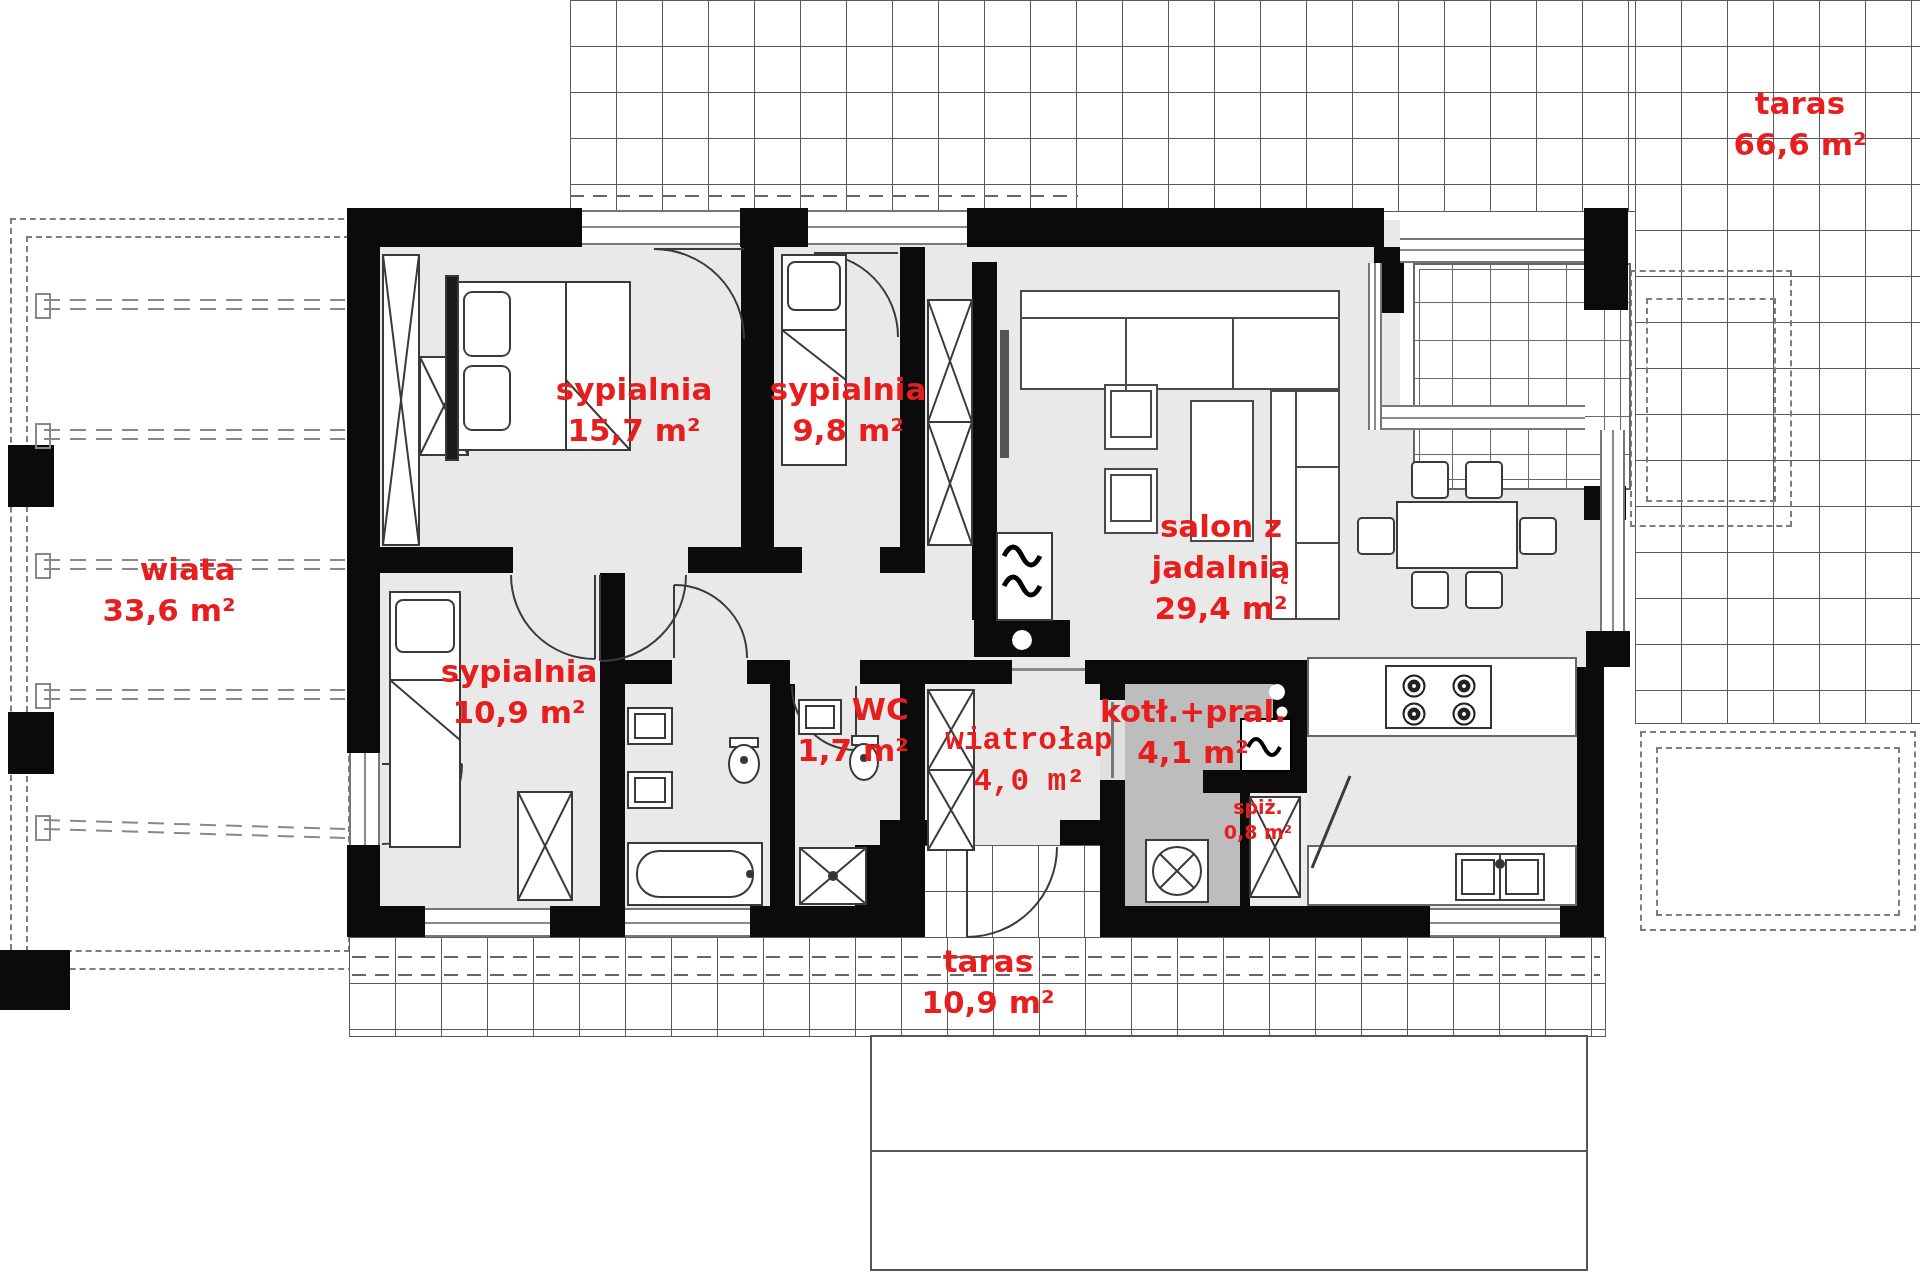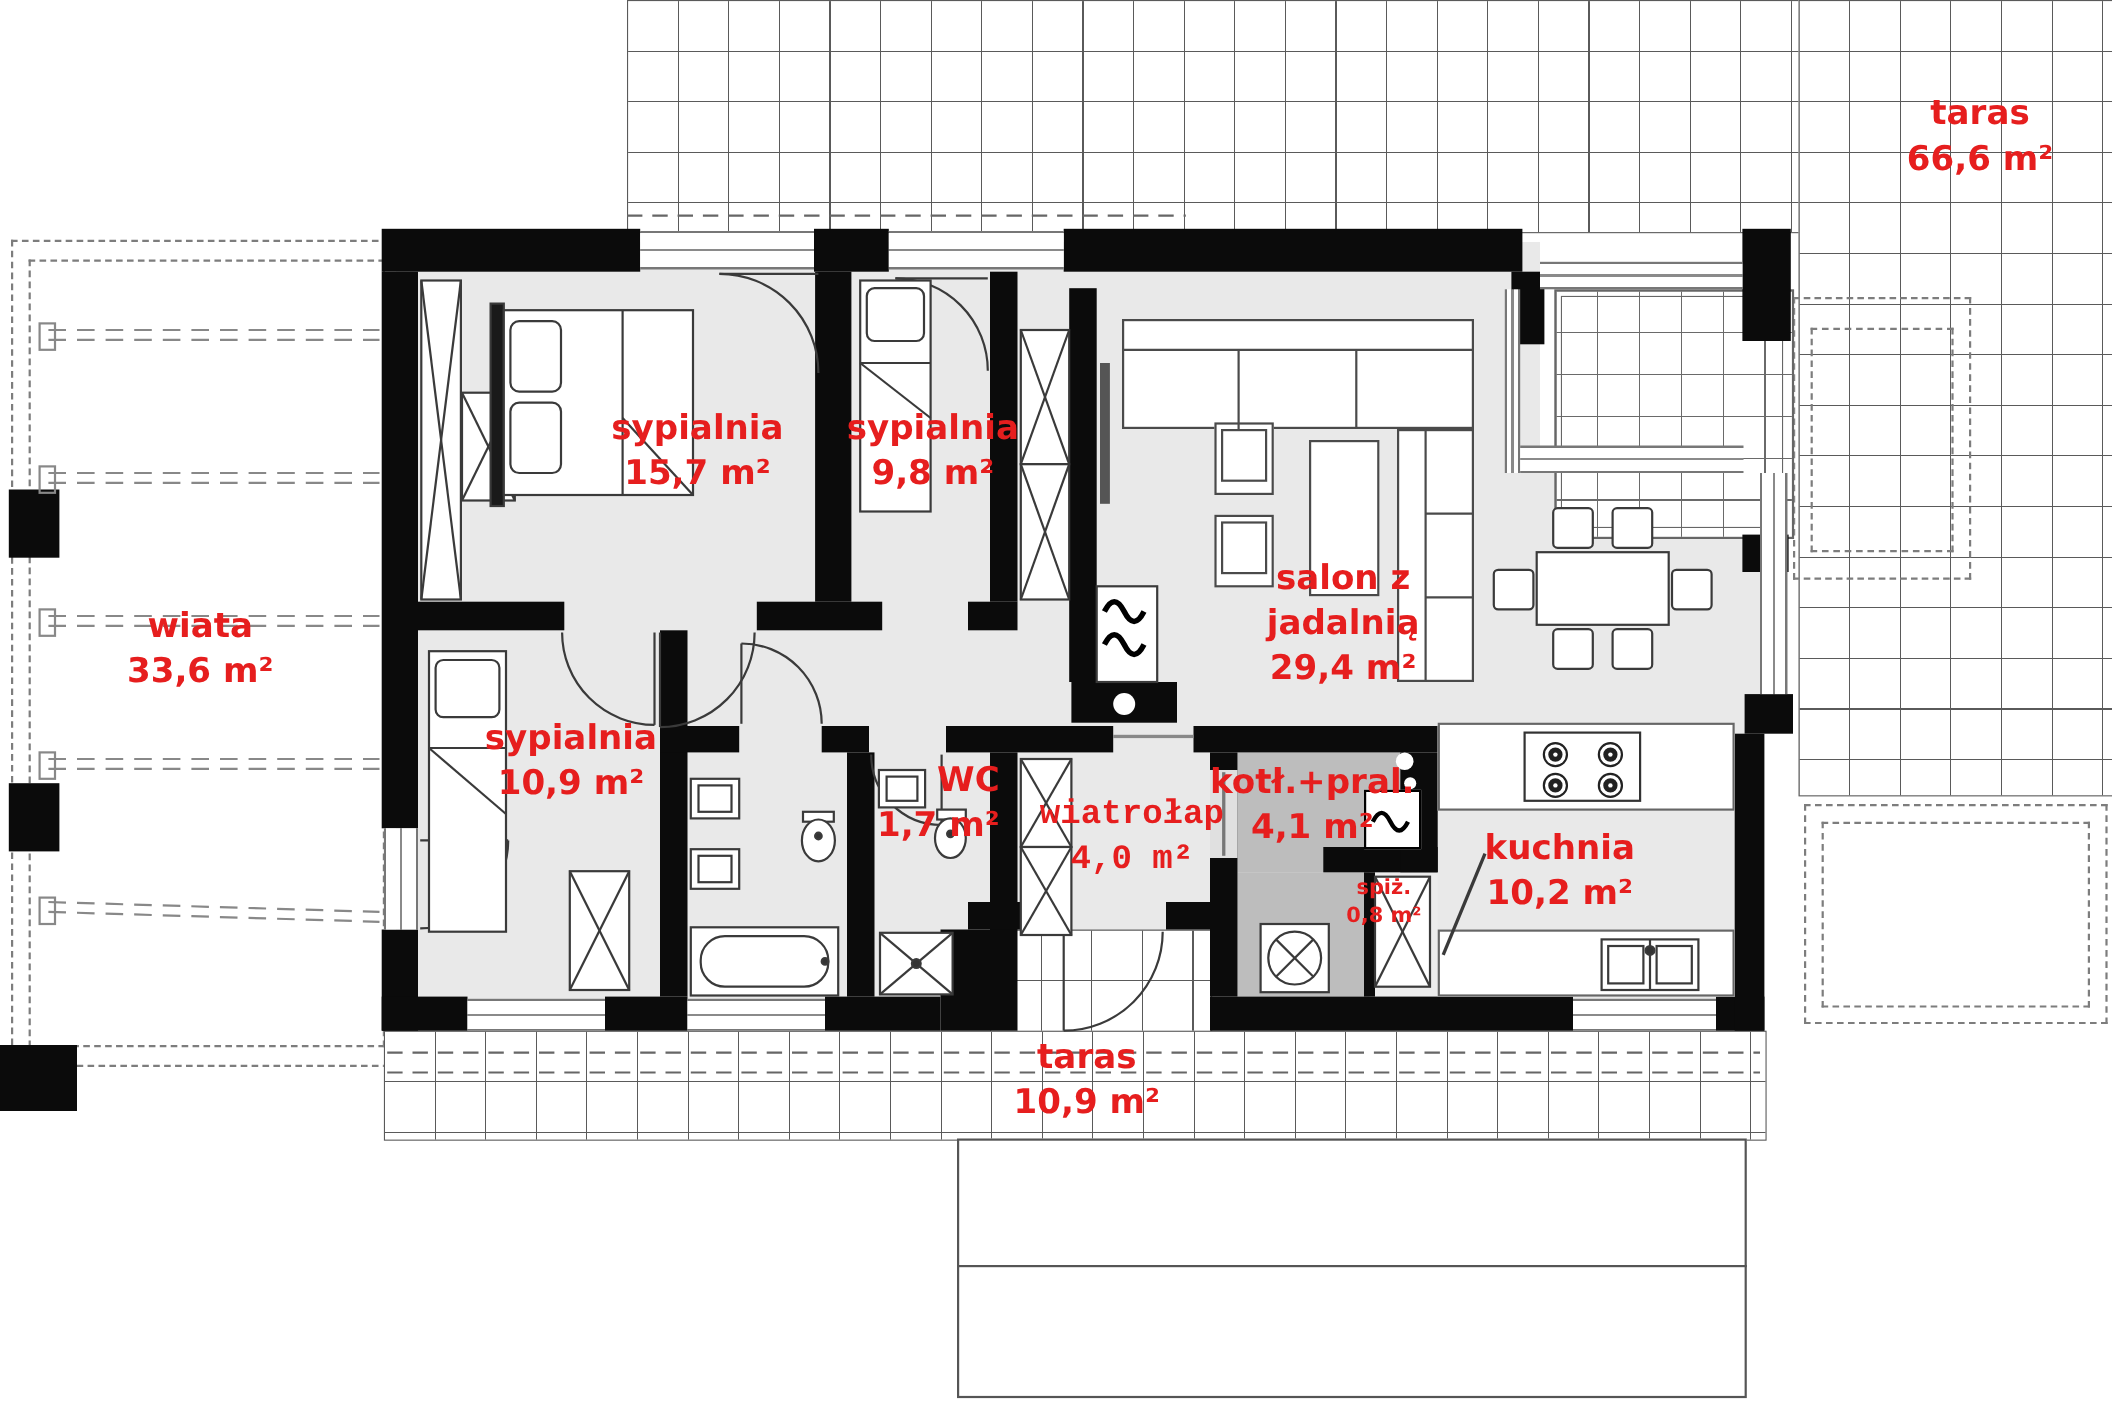--- a/index.html
+++ b/index.html
@@ -344,21 +344,21 @@
         <line x1="352" y1="957" x2="1600" y2="957"></line>
         <line x1="352" y1="975" x2="1600" y2="975"></line>
       </g>
     </g>
   </svg>
 
   <div class="lbl" style="left:1800px;top:124px;">
     <span class="nm">taras</span>
       <span class="ar">66,6 m²</span>
   </div>
-  <div class="lbl" style="left:182px;top:590px;">
+  <div class="lbl" style="left:169px;top:590px;text-align:right;">
     <span class="nm">wiata</span>
       <span class="ar">33,6 m²</span>
   </div>
   <div class="lbl" style="left:634px;top:410px;">
     <span class="nm">sypialnia</span>
       <span class="ar">15,7 m²</span>
   </div>
   <div class="lbl" style="left:848px;top:410px;">
     <span class="nm">sypialnia</span>
       <span class="ar">9,8 m²</span>
@@ -380,22 +380,18 @@
       <span class="ar">4,0 m²</span>
   </div>
   <div class="lbl" style="left:1193px;top:732px;">
     <span class="nm">kotł.+pral.</span>
       <span class="ar">4,1 m²</span>
   </div>
   <div class="lbl" style="left:1258px;top:820px;font-size:19px;">
     <span class="nm">spiż.</span>
       <span class="ar">0,8 m²</span>
   </div>
-  <div class="lbl" style="left:1418px;top:792px;">
-    <span class="nm">kuchnia</span>
-      <span class="ar">10,2 m²</span>
-  </div>
   <div class="lbl" style="left:988px;top:982px;">
     <span class="nm">taras</span>
       <span class="ar">10,9 m²</span>
   </div>
 
 </div>
 
 </body></html>

